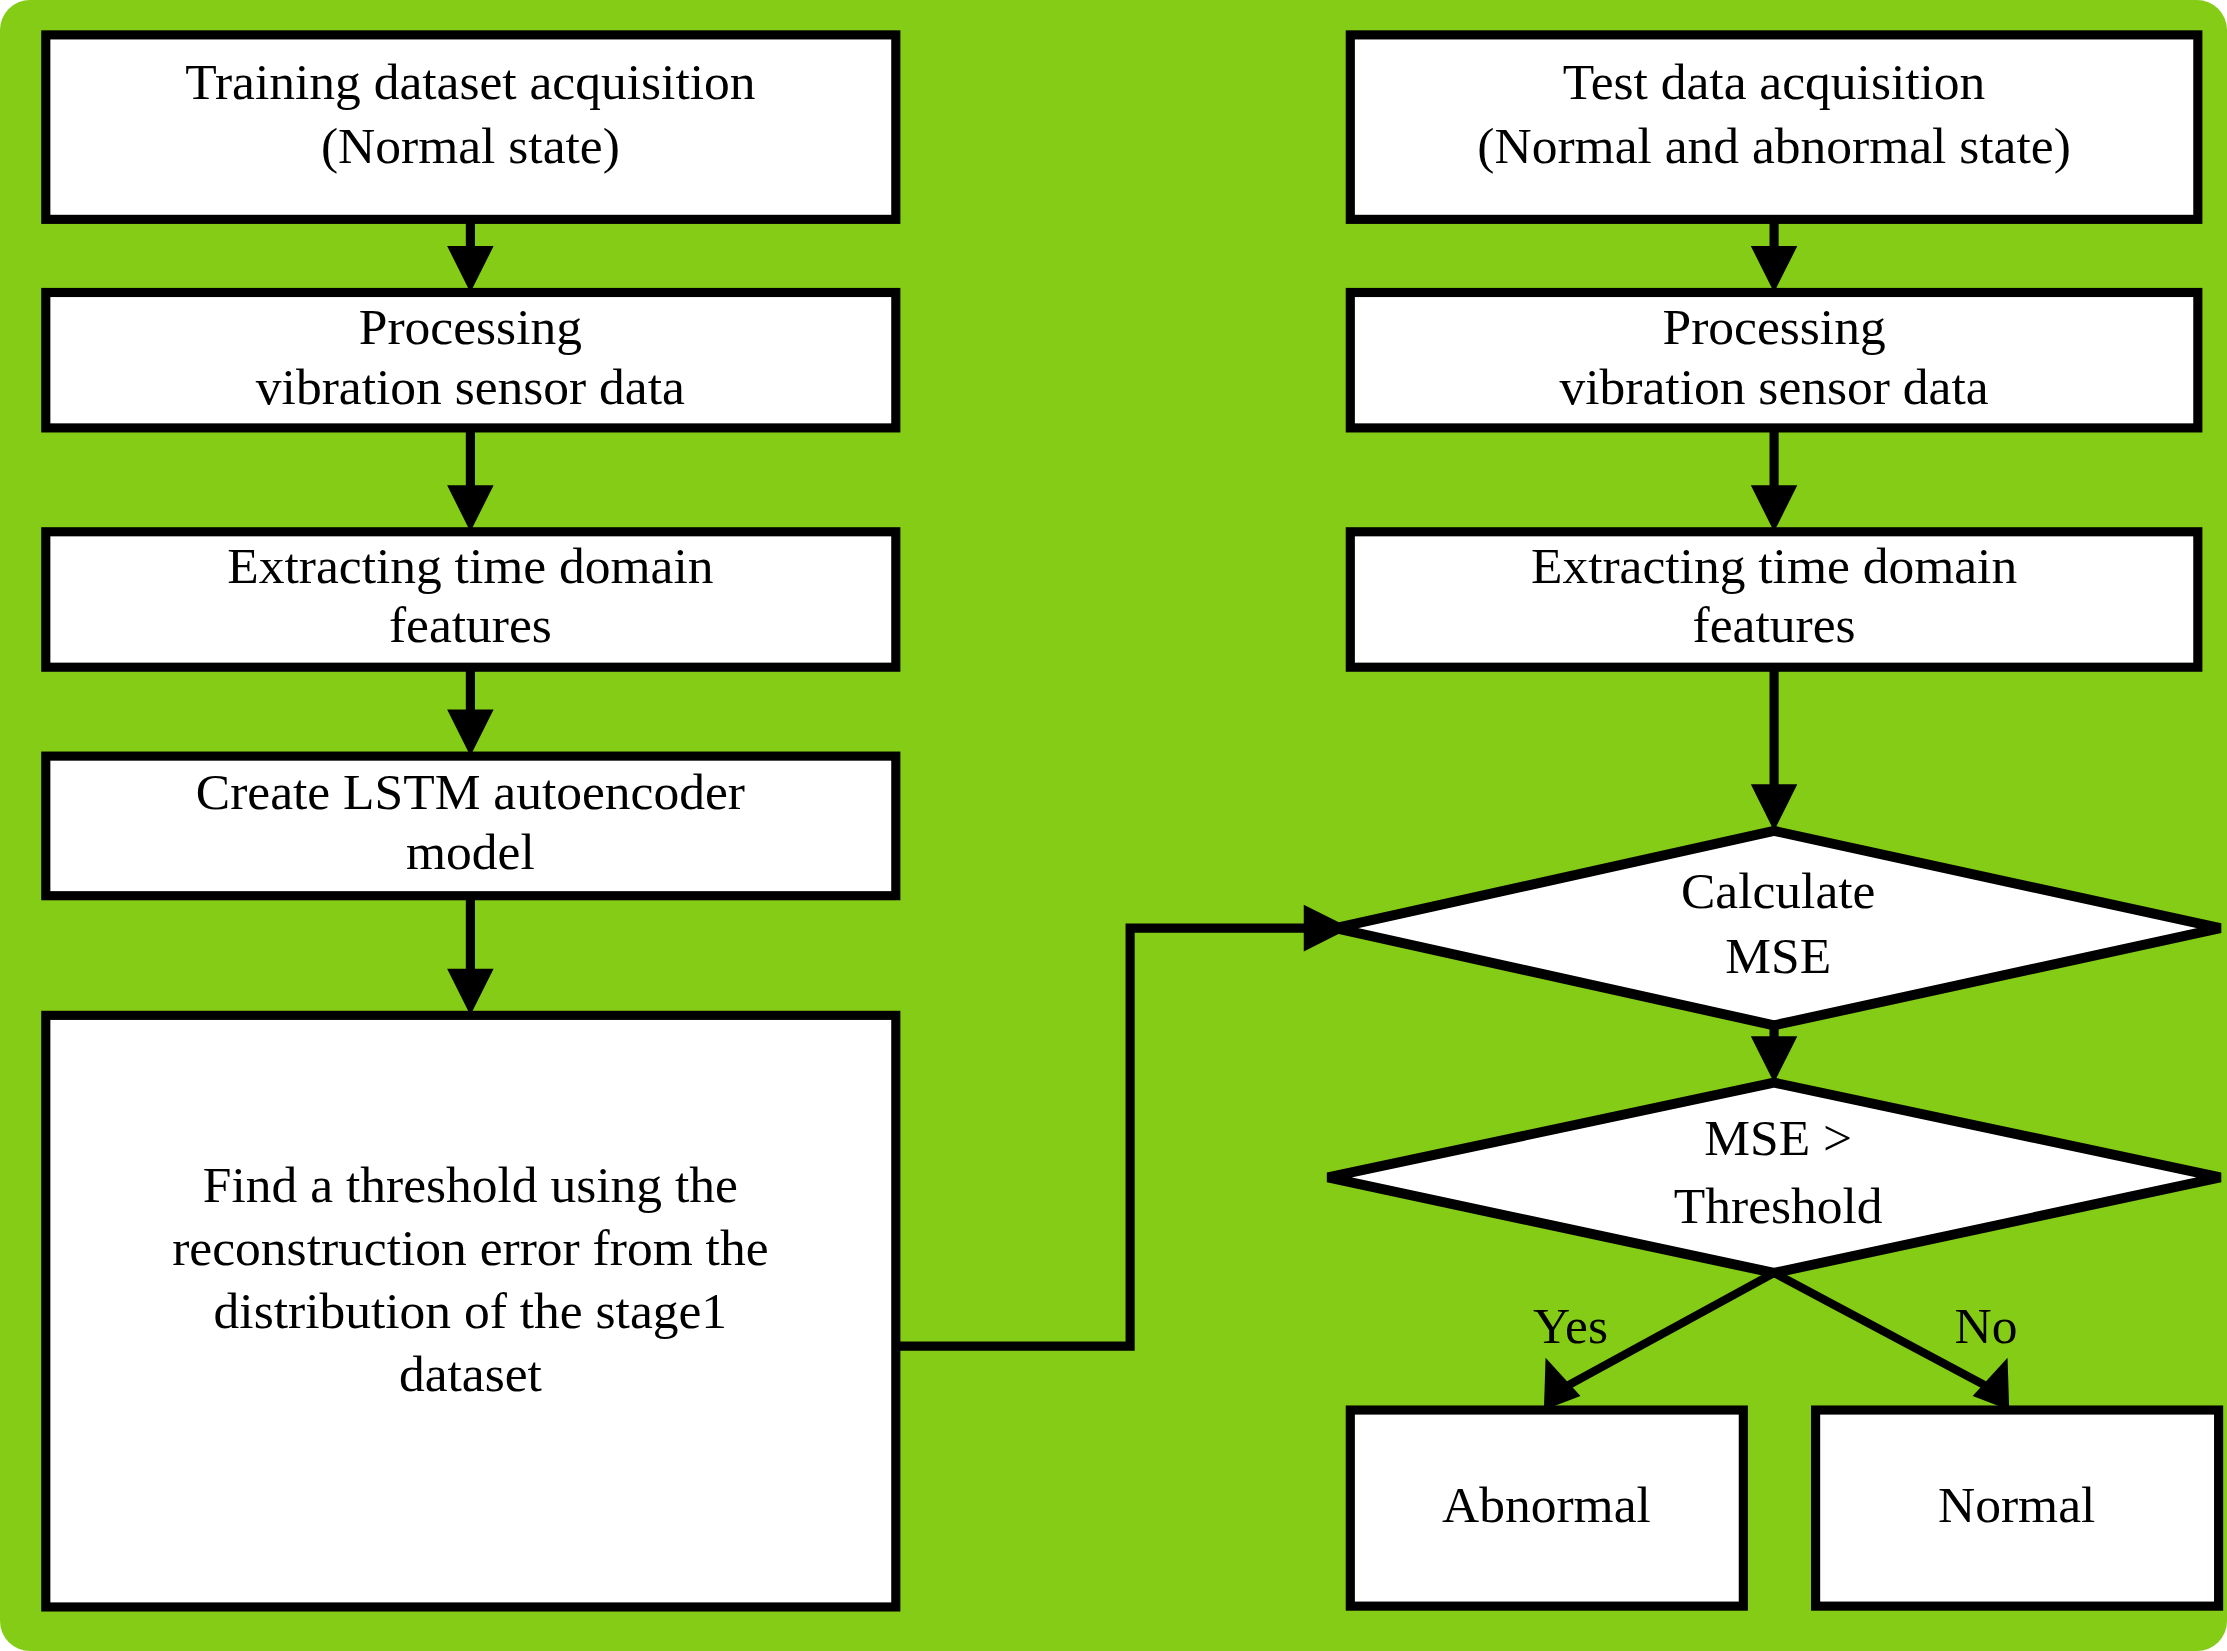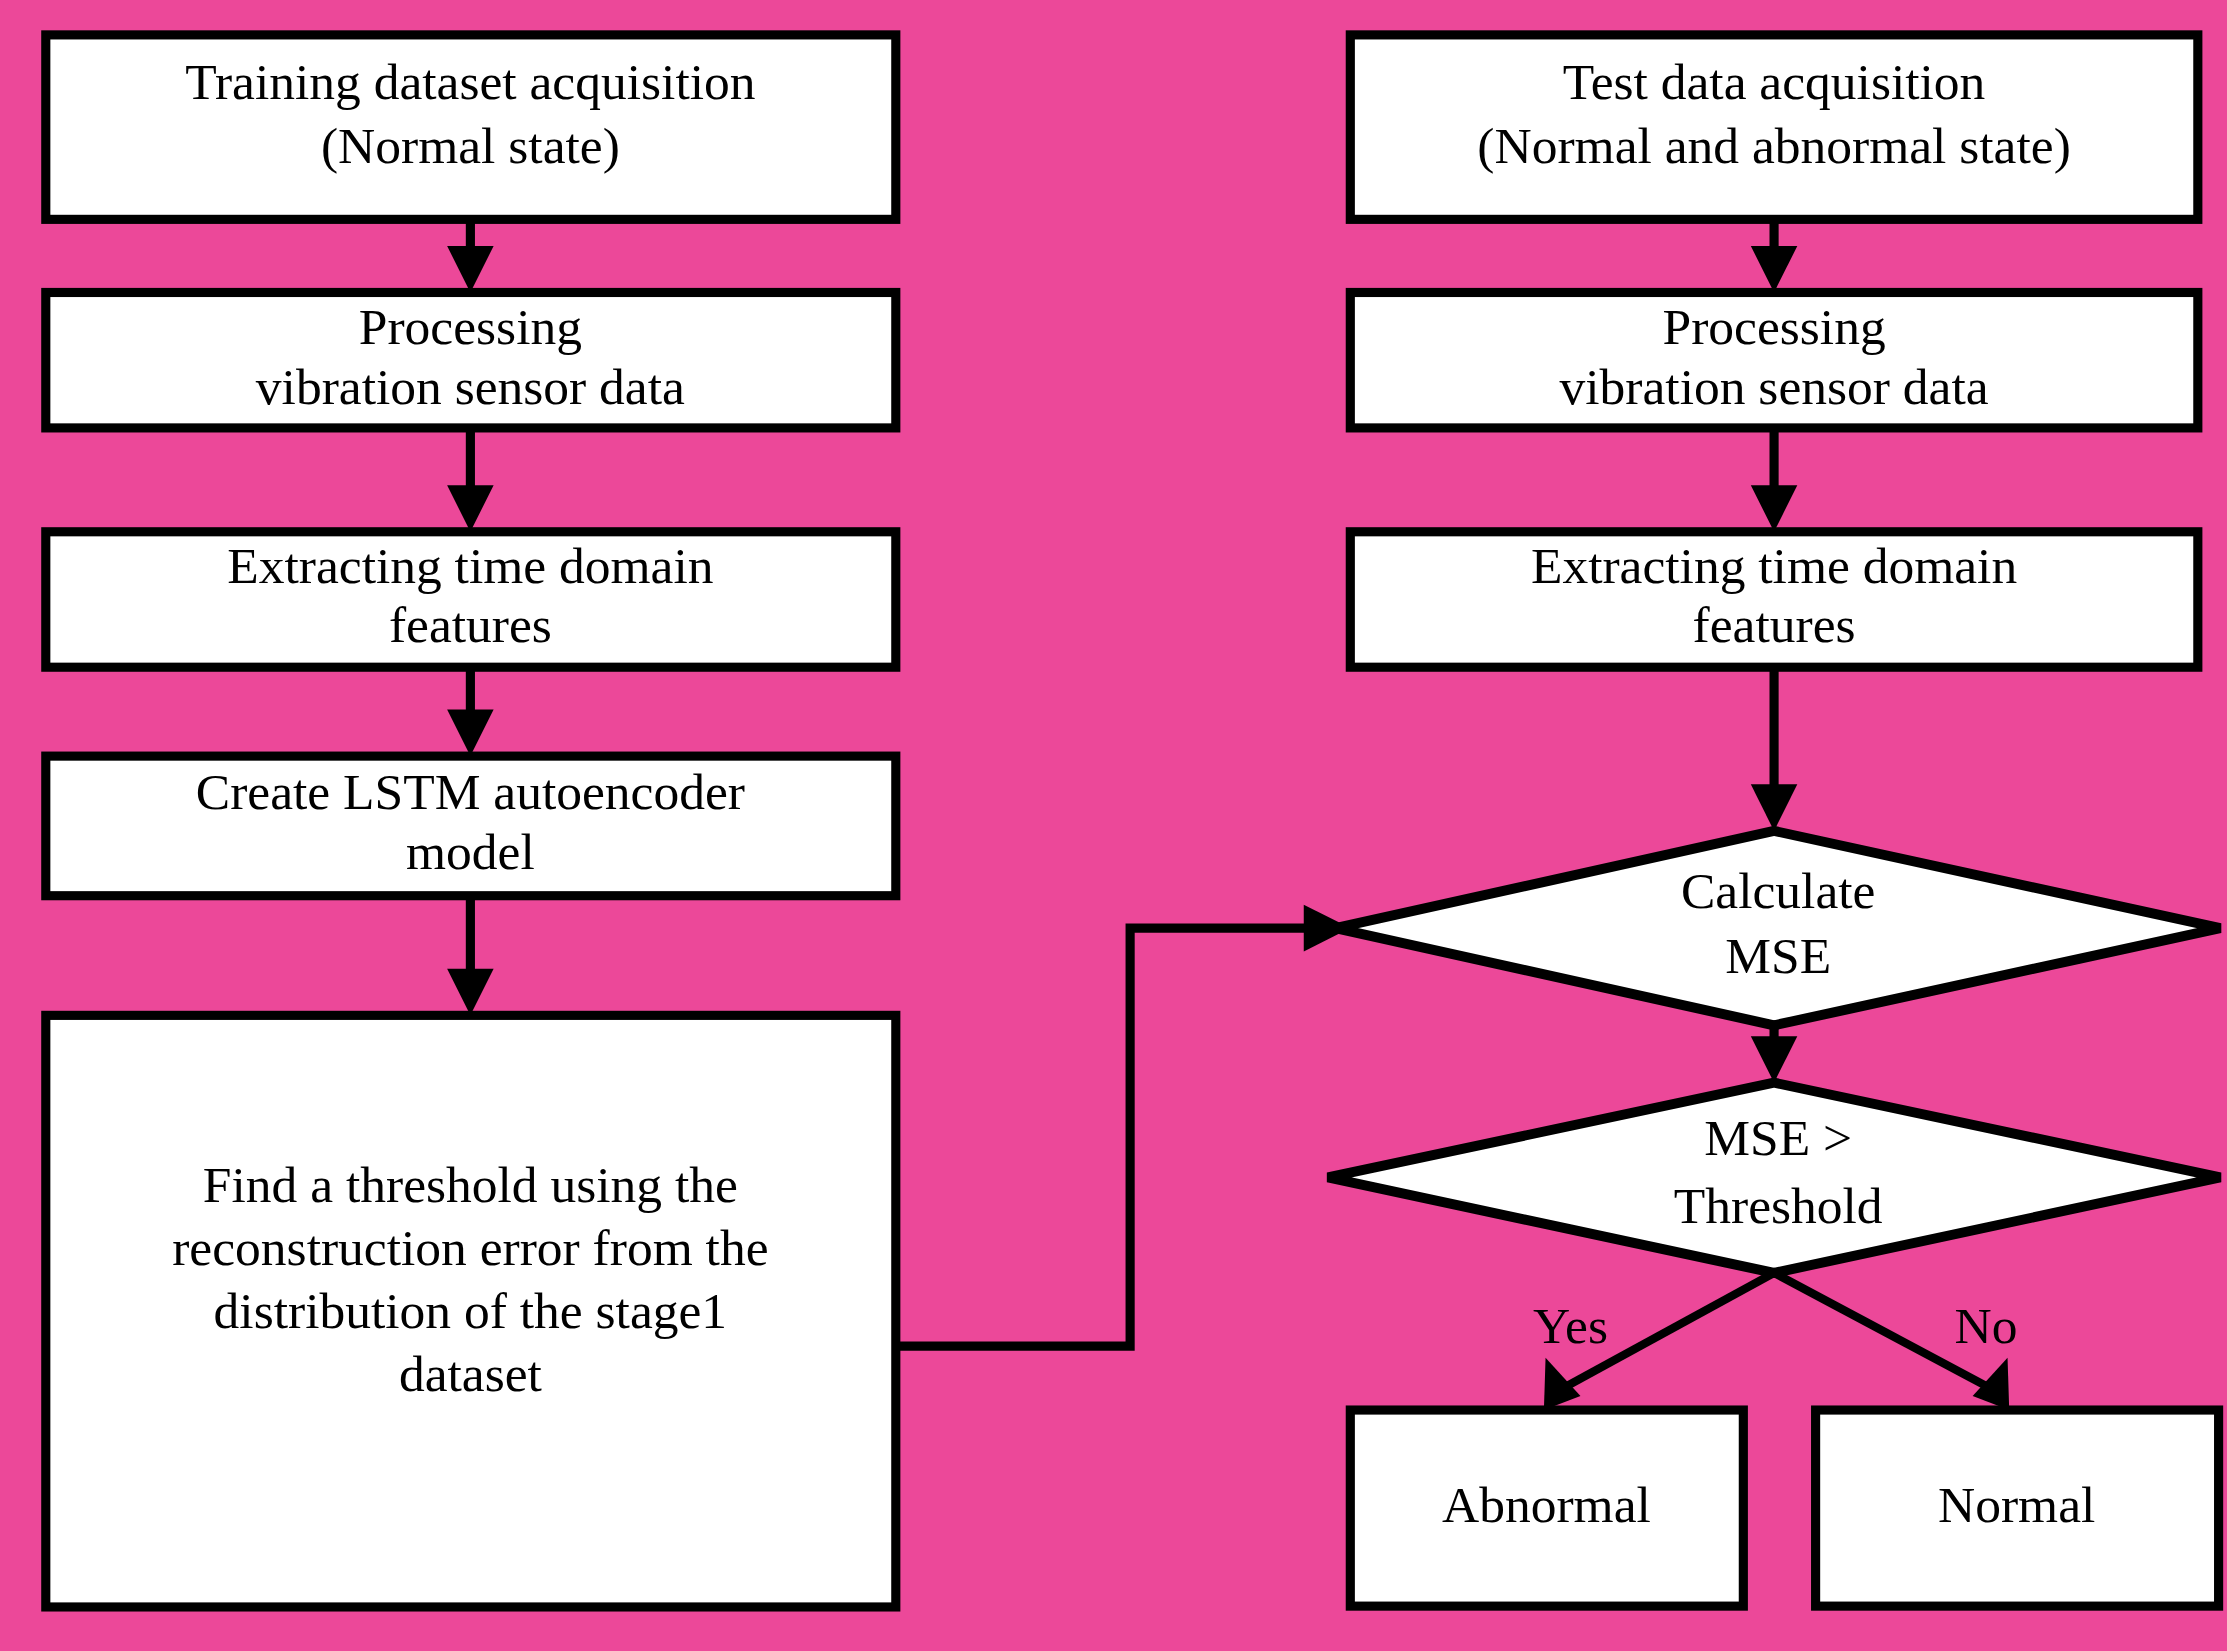--- a/index.html
+++ b/index.html
@@ -4,22 +4,23 @@
 <style>
   html, body {
     margin: 0;
     padding: 0;
     background: #ffffff;
   }
   #canvas-wrap {
     position: relative;
     width: 2227px;
     height: 1651px;
-    background: #ec4899;
+    background: #84cc16;
     overflow: hidden;
+    border-radius: 30px;
   }
   svg.flow {
     position: absolute;
     top: 0;
     left: 0;
     width: 2227px;
     height: 1651px;
     display: block;
   }
   .node-box {

